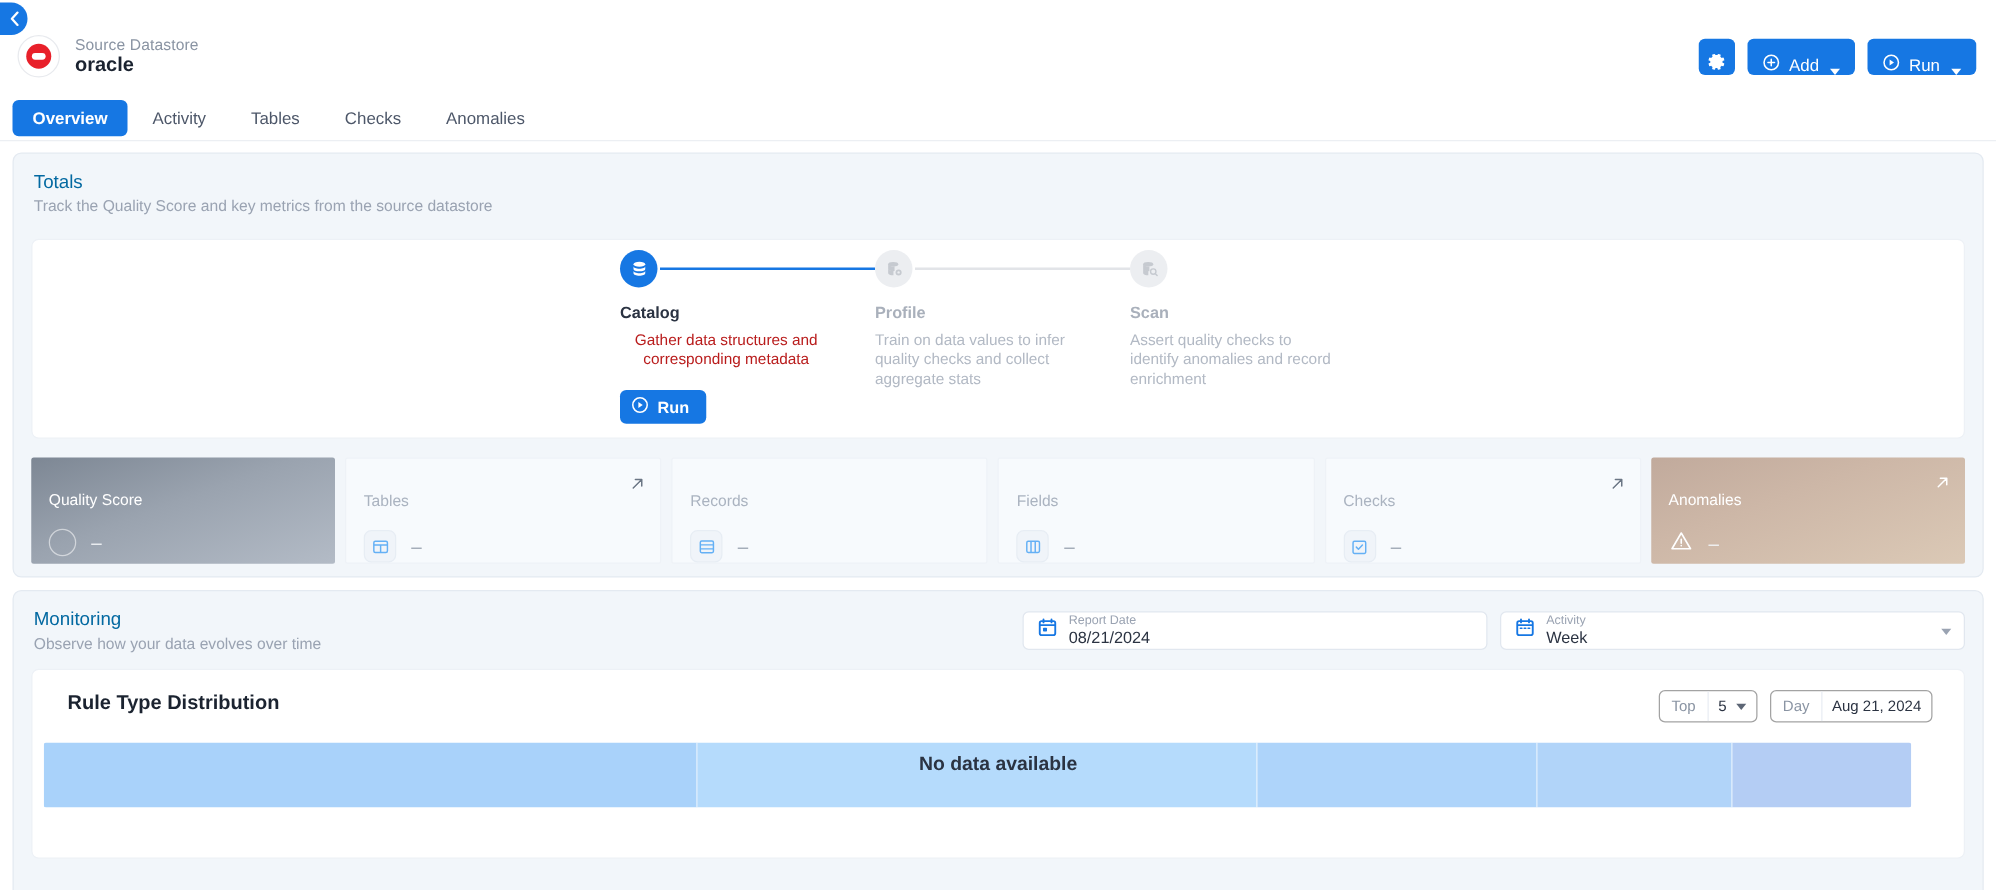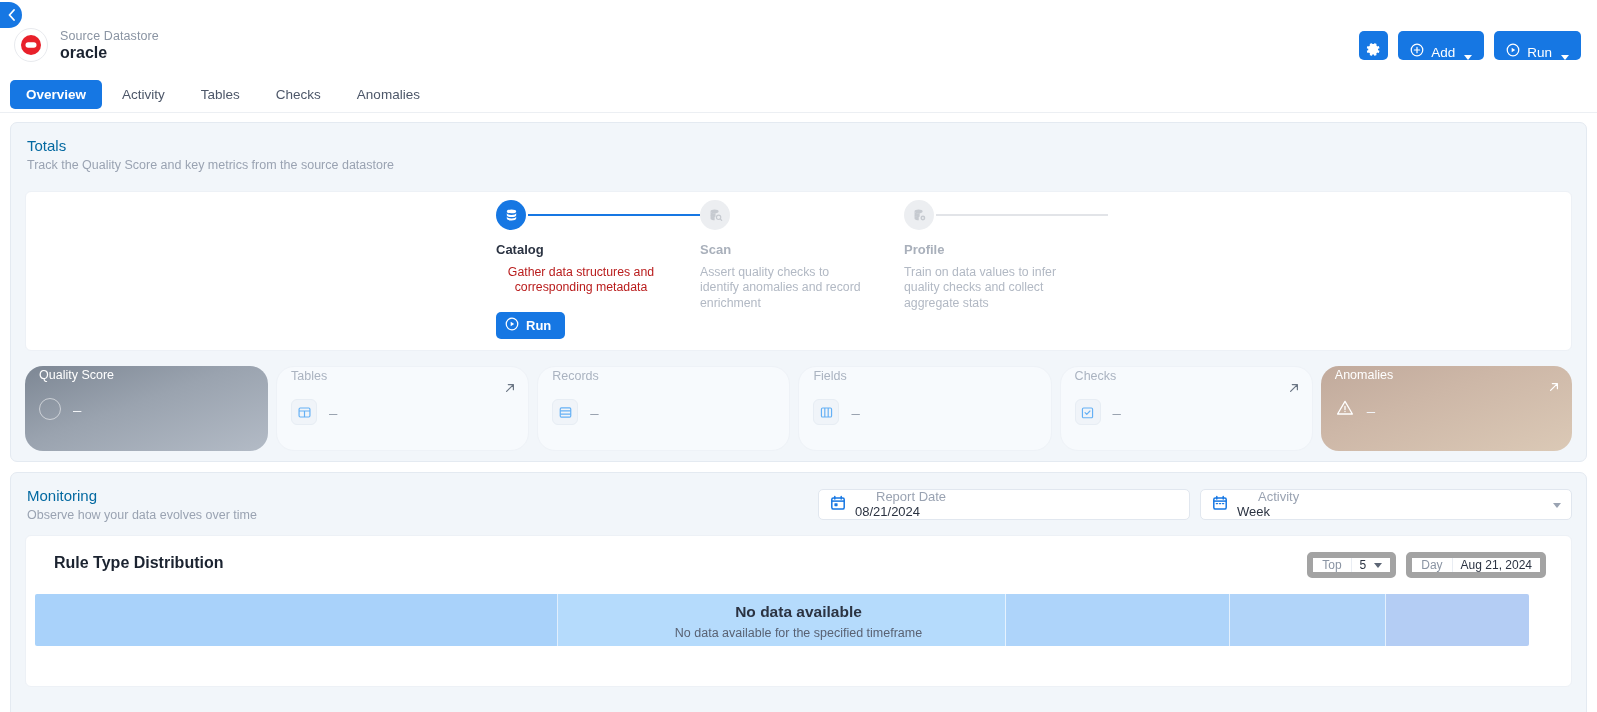--- a/index.html
+++ b/index.html
@@ -90,21 +90,21 @@
   .step-run {
     margin-top: 16px; background: #1677e3; color: #fff; border: none;
     border-radius: 5px; height: 27px; padding: 0 14px 0 9px; font-size: 13px;
     display: inline-flex; align-items: center; gap: 7px; cursor: pointer;
     font-family: inherit; font-weight: 600;
   }
 
   
   .metrics { position: absolute; left: 14px; top: 243px; width: 1547px; height: 85px; display: flex; gap: 8px; }
   .mcard {
-    flex: 1; border-radius: 18px; position: relative; padding: 2px 14px 0 14px;
+    flex: 1; border-radius: 2px; position: relative; padding: 27px 14px 0 14px;
     background: #f7fafd; border: 1px solid #eef2f7;
   }
   .mcard.qs {
     background: linear-gradient(160deg, #7d8794 0%, #9aa3af 45%, #b3bbc6 100%);
     border: none; flex: 0 0 243px;
   }
   .mcard.anom {
     background: linear-gradient(160deg, #c1aa9c 0%, #cdb7a7 40%, #dbc9b6 100%);
     border: none;
   }
@@ -125,33 +125,33 @@
   .mon-head { padding: 14px 16px 0 16px; }
   .mon-pickers { position: absolute; right: 14px; top: 16px; display: flex; gap: 10px; }
   .picker {
     background: #fff; border: 1px solid #e1e7ef; border-radius: 5px;
     height: 31px; display: flex; align-items: center; gap: 9px; padding: 0 11px;
     position: relative; cursor: pointer;
   }
   .picker.report { width: 372px; }
   .picker.timeframe { width: 372px; }
   .pick-text { display: flex; flex-direction: column; line-height: 1.05; }
-  .pick-label { font-size: 13px; color: #9aa3b2; margin-left: 21px; }
+  .pick-label { font-size: 10px; color: #9aa3b2; }
   .pick-value { font-size: 13px; color: #2b3342; margin-top: 1px; }
   .pick-caret { position: absolute; right: 10px; top: 13px; width: 0; height: 0;
     border-left: 4.5px solid transparent; border-right: 4.5px solid transparent; border-top: 5px solid #9aa3b2; }
 
   .chart-card {
     position: absolute; left: 14px; top: 62px; width: 1547px; height: 152px;
     background: #fff; border-radius: 6px; border: 1px solid #edf1f6;
   }
   .chart-title { position: absolute; left: 28px; top: 18px; font-size: 16px; color: #1b2330; font-weight: 600; }
   .chart-controls { position: absolute; right: 25px; top: 16px; display: flex; gap: 10px; }
   .ctrl {
-    border: 6px solid #a3a3a3; border-radius: 5px; height: 26px;
+    border: 1px solid #a3a3a3; border-radius: 5px; height: 26px;
     display: flex; align-items: center; background: #fff; cursor: pointer; overflow: hidden;
   }
   .ctrl-key { font-size: 12px; color: #8a94a3; padding: 0 9px; }
   .ctrl-div { width: 1px; height: 100%; background: #e9edf3; }
   .ctrl-val { font-size: 12px; color: #2b3342; padding: 0 8px; display: flex; align-items: center; gap: 8px; }
   .ctrl-caret { width: 0; height: 0; border-left: 4px solid transparent; border-right: 4px solid transparent; border-top: 5px solid #5d6675; }
 
   .skeleton { position: absolute; left: 9px; top: 58px; width: 1494px; height: 52px; display: flex; border-radius: 2px; overflow: hidden; }
   .skel-seg { height: 100%; border-right: 1px solid rgba(255,255,255,.65); }
   .skel-seg:last-child { border-right: none; }
@@ -255,55 +255,55 @@
           <div class="step-desc on">Gather data structures and corresponding metadata</div>
           <button class="step-run">
             <span>
               <svg width="14" height="14" viewBox="0 0 16 16" fill="none">
                   <circle cx="8" cy="8" r="6.6" stroke="#fff" stroke-width="1.4"></circle>
                   <path d="M6.5 5.3l4 2.7-4 2.7z" fill="#fff"></path>
                 </svg>
             </span>
             <span>Run</span>
           </button>
-        </div>
-
-        <div class="step">
-          <div class="step-top">
-            <div class="step-circle off">
-              <svg width="15" height="15" viewBox="0 0 16 16" fill="#c6cad0">
-                <ellipse cx="7" cy="3.6" rx="4.3" ry="1.9"></ellipse>
-                <path d="M2.7 5.5v2.1c0 1.05 1.93 1.9 4.3 1.9.35 0 .7-.02 1.03-.06V5.45c-.33.05-.68.07-1.03.07-2.37 0-4.3-.85-4.3-1.9z"></path>
-                <path d="M2.7 9.1v2.1c0 1.05 1.93 1.9 4.3 1.9h.1V9.16h-.1c-2.37 0-4.3-.85-4.3-1.9z"></path>
-                <circle cx="11.3" cy="9.9" r="2.3" fill="none" stroke="#c6cad0" stroke-width="1.2"></circle>
-                <path d="M13.1 11.7l1.5 1.5" stroke="#c6cad0" stroke-width="1.3" stroke-linecap="round"></path>
-              </svg>
-            </div>
-          </div>
-          <div class="step-name off">Scan</div>
-          <div class="step-desc off">Assert quality checks to identify anomalies and record enrichment</div>
         </div>
 
         <div class="step">
           <div class="step-top">
             <div class="step-circle off">
               <svg width="15" height="15" viewBox="0 0 16 16" fill="#c6cad0">
                 <ellipse cx="7" cy="3.6" rx="4.3" ry="1.9"></ellipse>
                 <path d="M2.7 5.3v2.1c0 1.05 1.93 1.9 4.3 1.9.4 0 .79-.02 1.16-.07V5.2c-.37.06-.76.1-1.16.1-2.37 0-4.3-.85-4.3-1.9z" transform="translate(0,.2)"></path>
                 <path d="M2.7 8.9V11c0 1.05 1.93 1.9 4.3 1.9h.2V9.05c-.07 0-.13.01-.2.01-2.37 0-4.3-.85-4.3-1.9z" transform="translate(0,.2)"></path>
                 <circle cx="11.6" cy="10.6" r="2.6"></circle>
                 <circle cx="11.6" cy="10.6" r="1" fill="#eceef1"></circle>
               </svg>
             </div>
             <div class="step-line off"></div>
           </div>
           <div class="step-name off">Profile</div>
           <div class="step-desc off">Train on data values to infer quality checks and collect aggregate stats</div>
         </div>
 
+        <div class="step">
+          <div class="step-top">
+            <div class="step-circle off">
+              <svg width="15" height="15" viewBox="0 0 16 16" fill="#c6cad0">
+                <ellipse cx="7" cy="3.6" rx="4.3" ry="1.9"></ellipse>
+                <path d="M2.7 5.5v2.1c0 1.05 1.93 1.9 4.3 1.9.35 0 .7-.02 1.03-.06V5.45c-.33.05-.68.07-1.03.07-2.37 0-4.3-.85-4.3-1.9z"></path>
+                <path d="M2.7 9.1v2.1c0 1.05 1.93 1.9 4.3 1.9h.1V9.16h-.1c-2.37 0-4.3-.85-4.3-1.9z"></path>
+                <circle cx="11.3" cy="9.9" r="2.3" fill="none" stroke="#c6cad0" stroke-width="1.2"></circle>
+                <path d="M13.1 11.7l1.5 1.5" stroke="#c6cad0" stroke-width="1.3" stroke-linecap="round"></path>
+              </svg>
+            </div>
+          </div>
+          <div class="step-name off">Scan</div>
+          <div class="step-desc off">Assert quality checks to identify anomalies and record enrichment</div>
+        </div>
+
       </div>
     </div>
 
     <div class="metrics">
 
       <div class="mcard qs">
         <div class="mcard-label">Quality Score</div>
         <div class="mcard-body">
           <div class="qs-ring"></div>
           <div class="mcard-value">–</div>
@@ -456,18 +456,17 @@
       <div class="skeleton" id="chart-skeleton">
           <div class="skel-seg" style="width: 35%; background: rgb(169, 210, 250);"></div>
           <div class="skel-seg" style="width: 30%; background: rgb(181, 219, 252);"></div>
           <div class="skel-seg" style="width: 15%; background: rgb(174, 212, 250);"></div>
           <div class="skel-seg" style="width: 10.4%; background: rgb(177, 212, 249);"></div>
           <div class="skel-seg" style="width: 9.6%; background: rgb(180, 205, 244);"></div>
         </div>
 
       <div class="nodata">
         <div class="nodata-title">No data available</div>
-        <div class="nodata-sub">No data available for the specified timeframe</div>
       </div>
     </div>
   </div>
 
 </div>
 
 </body></html>

